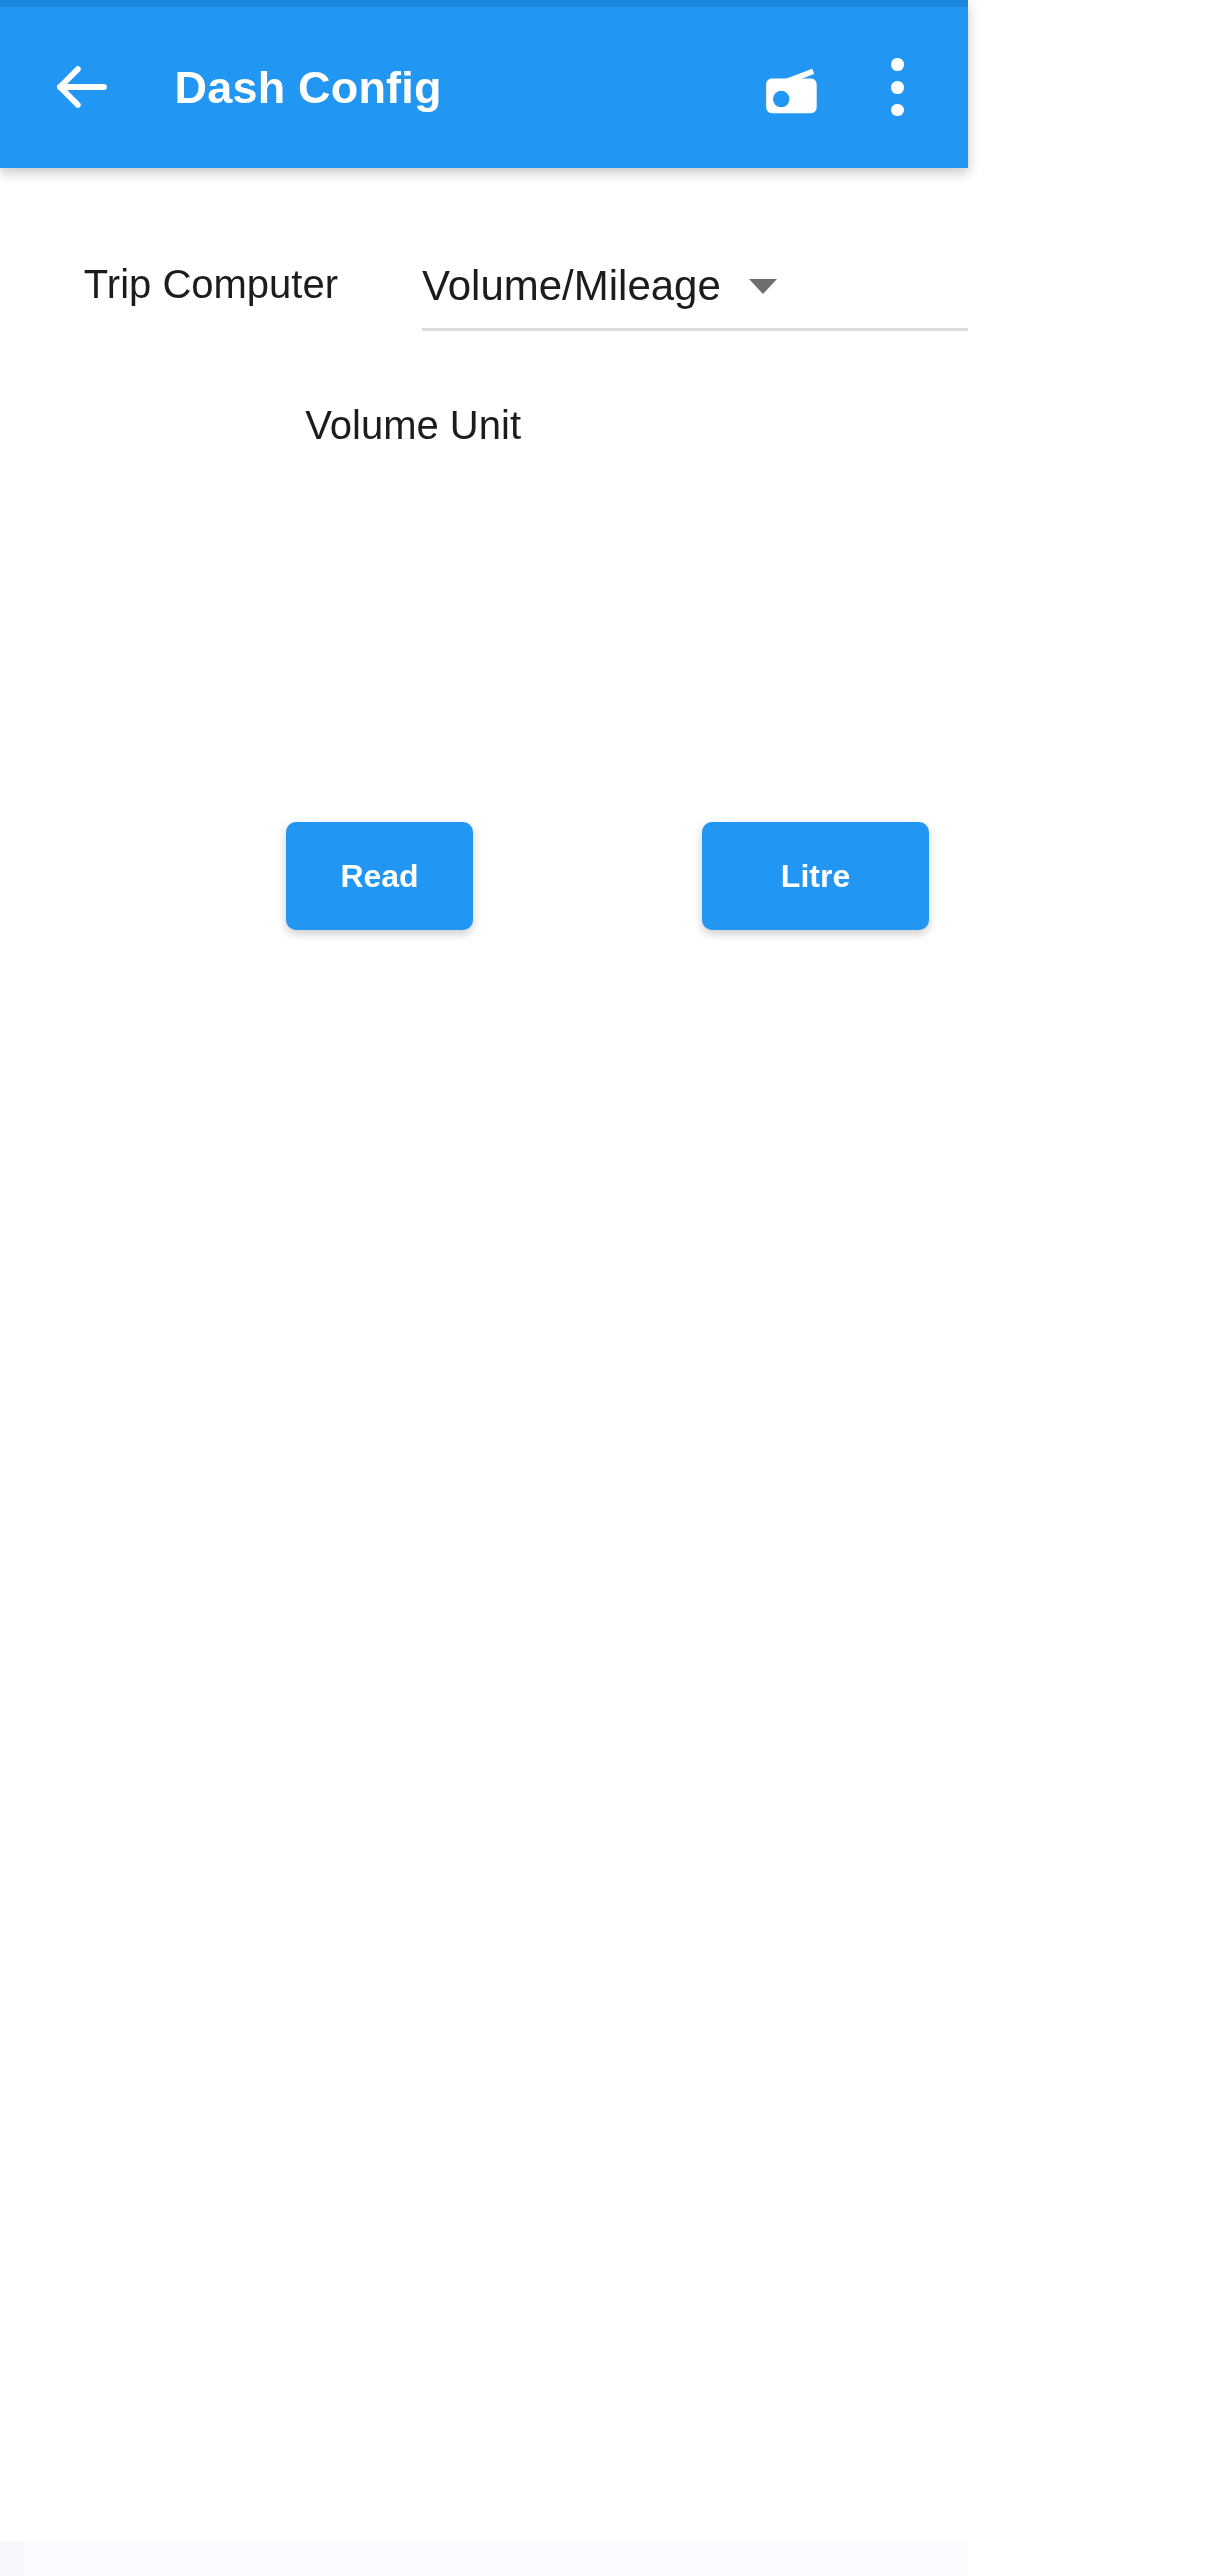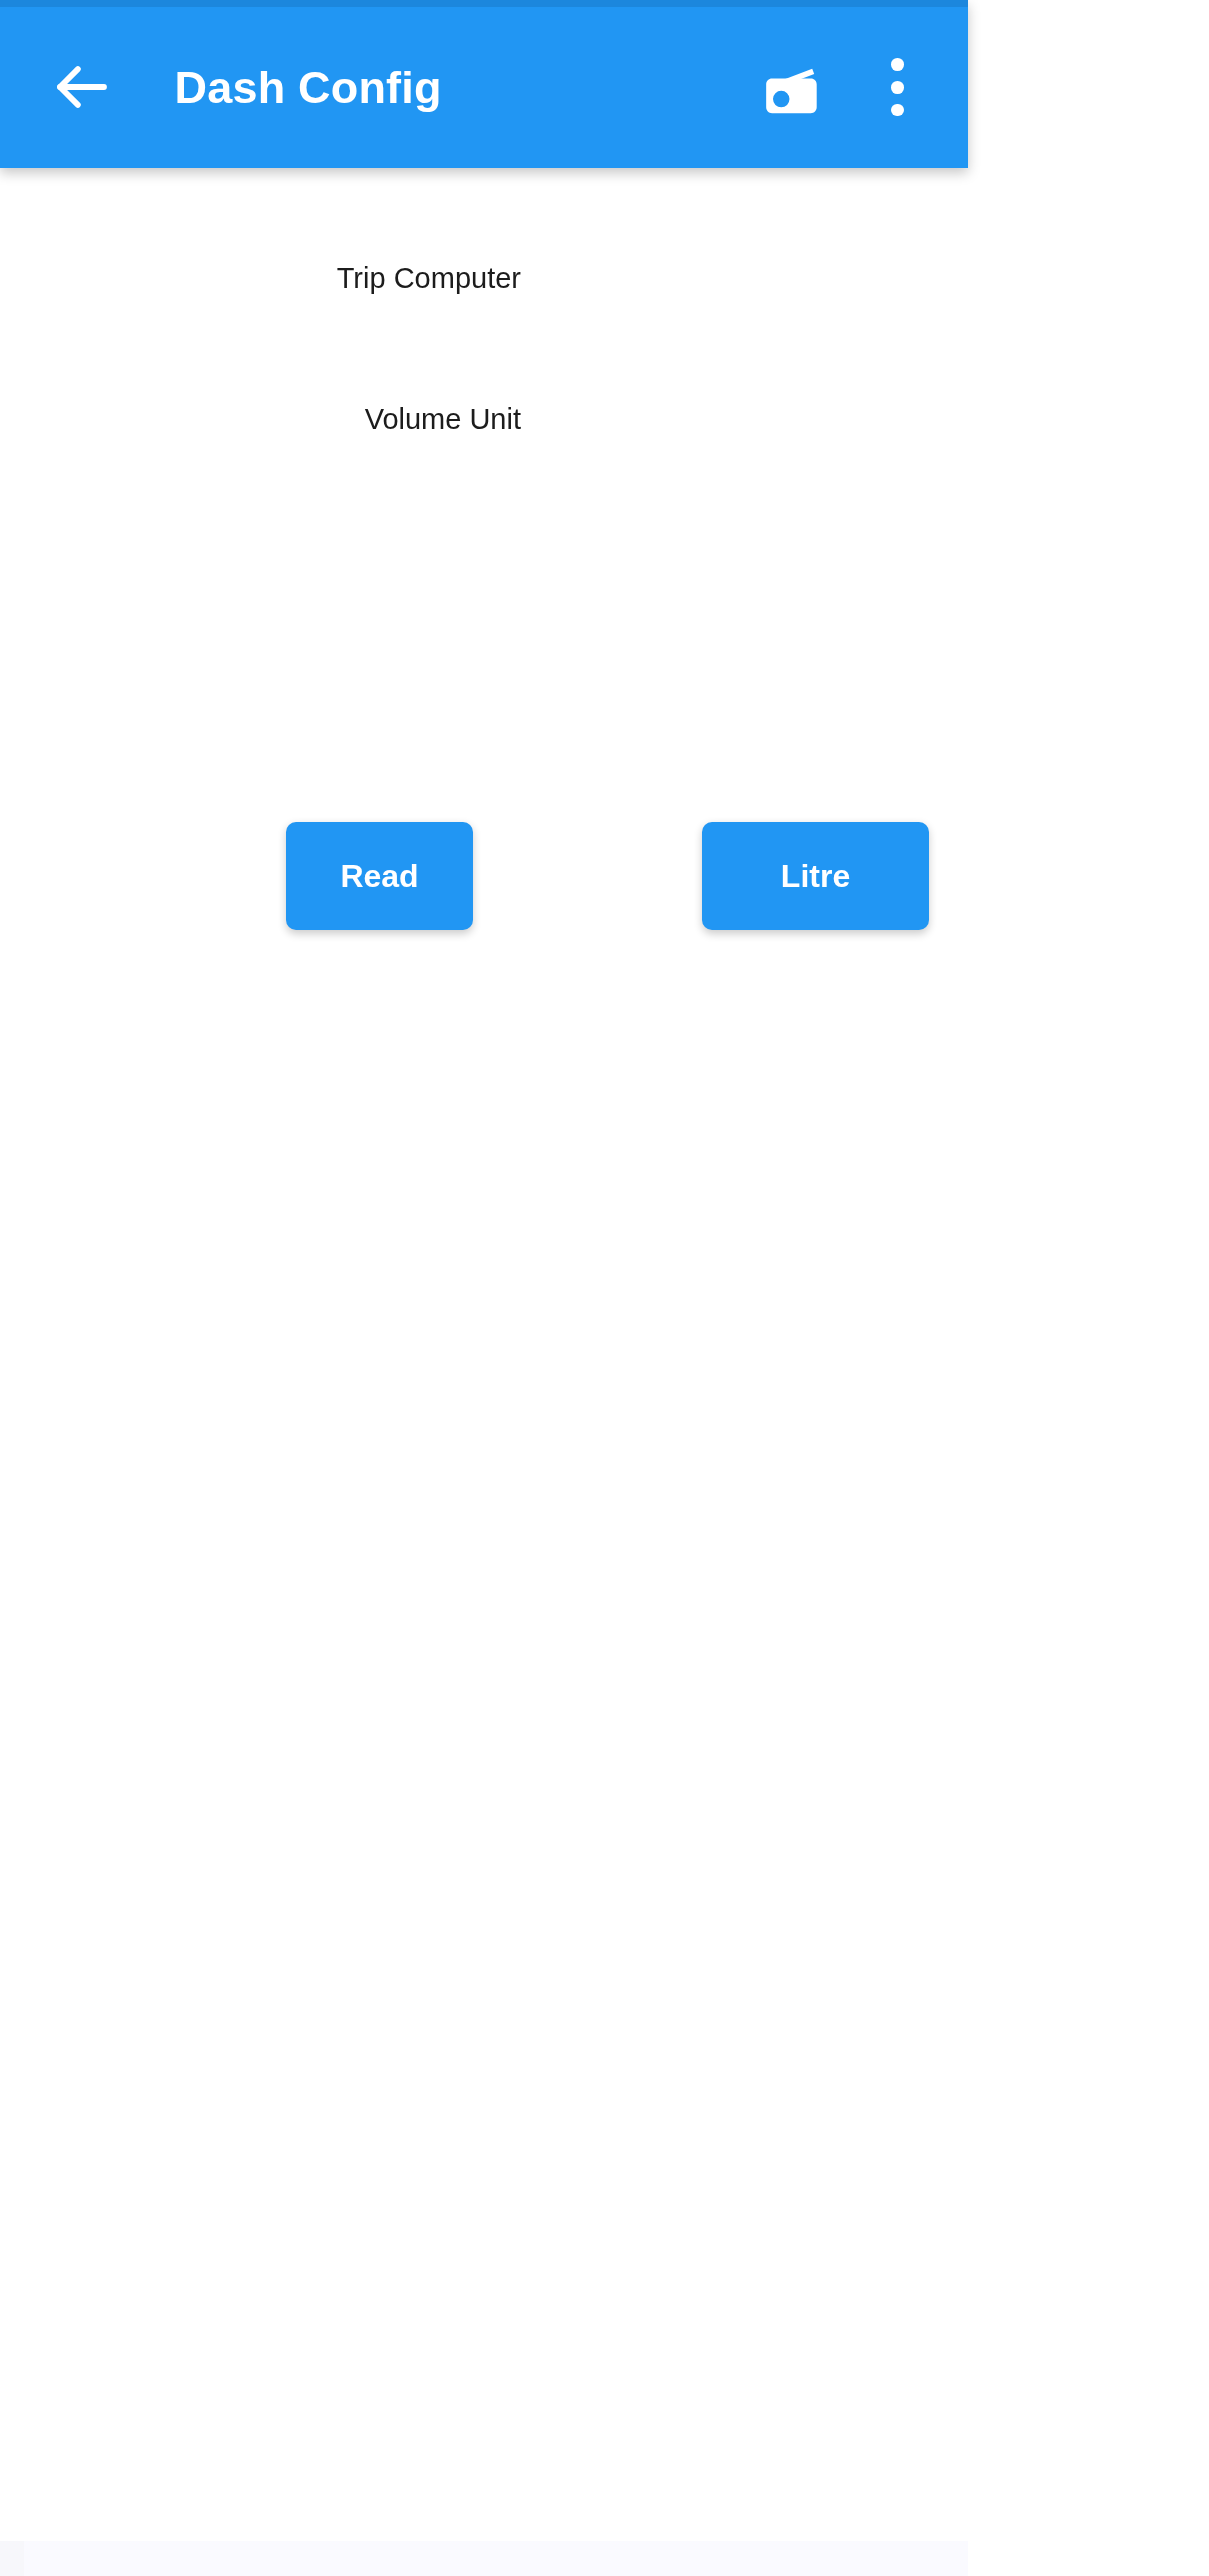--- a/index.html
+++ b/index.html
@@ -113,21 +113,21 @@
 
   .form-row {
     display: flex;
     align-items: flex-start;
     height: 141px;
   }
 
   .row-label {
     width: 521px;
     text-align: right;
-    font-size: 29px;
+    font-size: 40px;
     color: #1c1c1c;
     line-height: 1;
     padding-top: 20px;
     box-sizing: border-box;
     white-space: nowrap;
   }
 
   .row-field {
     margin-left: 84px;
     width: 546px;
@@ -251,20 +251,27 @@
 
     </div>
   </div>
 
   <div class="content">
 
     <div class="form-rows">
 
       <div class="form-row">
         <div class="row-label">Trip Computer</div>
+        <div class="row-field">
+          <div class="field-inner">
+            <span class="field-value">Volume/Mileage</span>
+            <span class="caret"></span>
+          </div>
+          <div class="field-underline"></div>
+        </div>
       </div>
 
 
       <div class="form-row">
         <div class="row-label">Volume Unit</div>
       </div>
 
     </div>
 
     <div class="button-bar">

